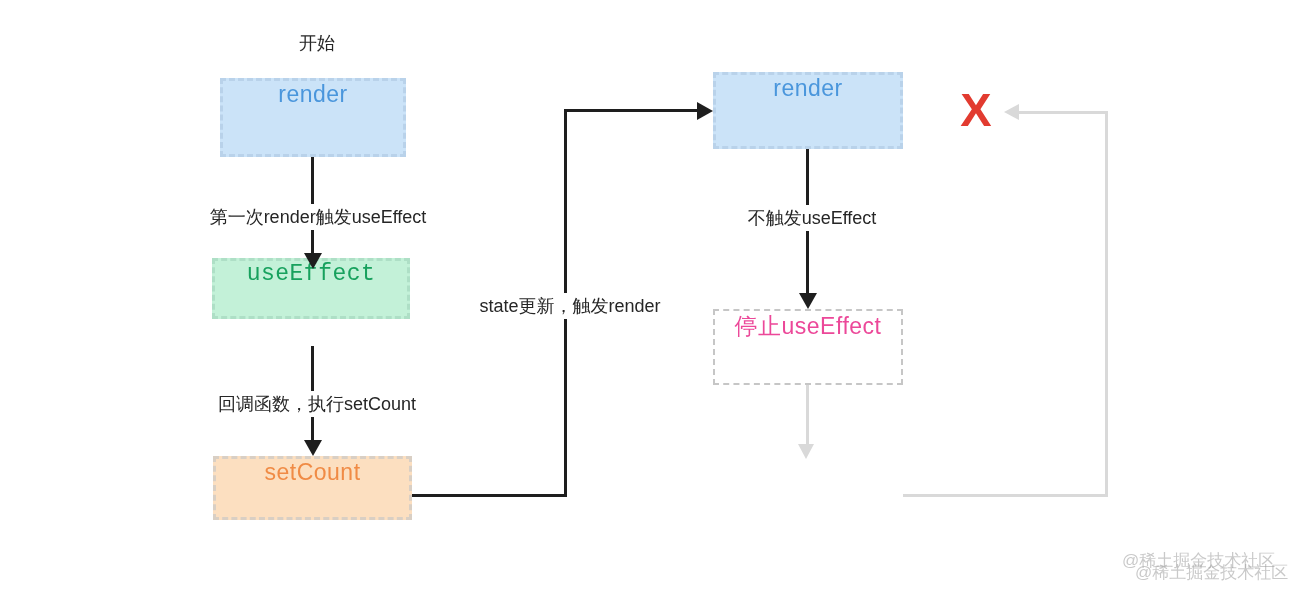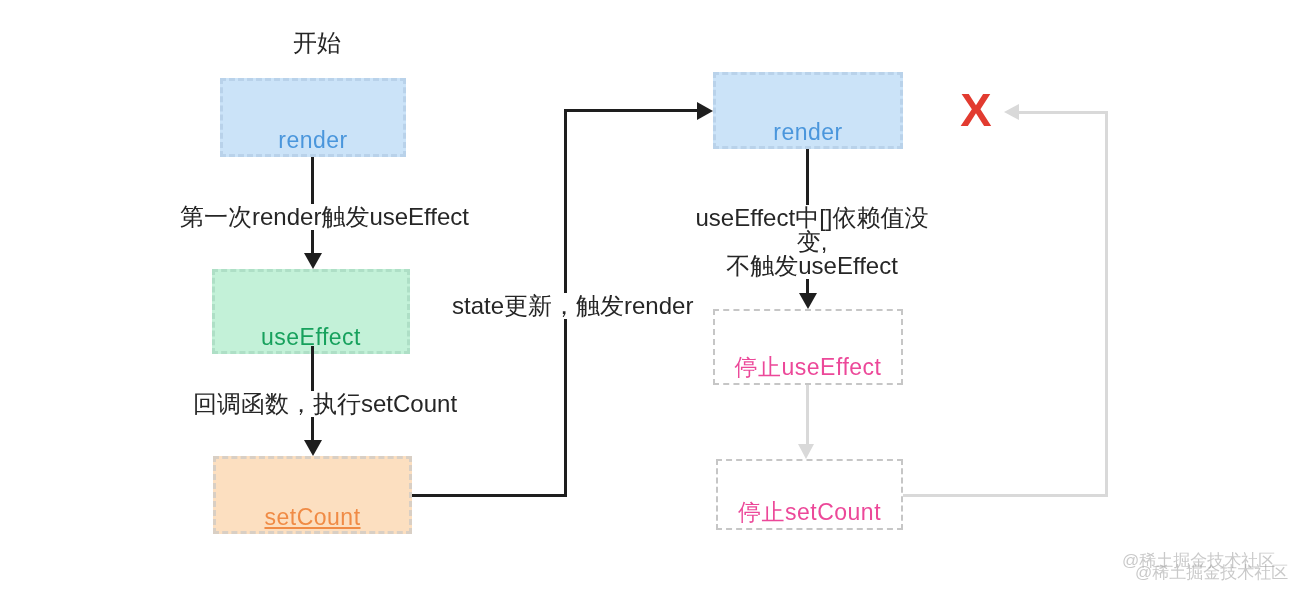--- a/index.html
+++ b/index.html
@@ -1,29 +1,29 @@
 <!DOCTYPE html>
 <html><head>
 <meta charset="utf-8">
 <style>
   html,body{margin:0;padding:0;background:#ffffff;}
   body{font-family:"Liberation Sans","DejaVu Sans",sans-serif;}
   .canvas{position:relative;width:1304px;height:590px;background:#ffffff;overflow:hidden;}
 
   
-  .node{position:absolute;box-sizing:border-box;display:flex;align-items:flex-end;justify-content:center;
+  .node{position:absolute;box-sizing:border-box;display:flex;align-items:flex-start;justify-content:center;
         font-size:23px;letter-spacing:.5px;background-clip:padding-box;}
   .node-blue{background:#cbe3f8;border:3px dashed #b9d2ea;color:#4a96dc;}
   .node-green{background:#c3f1d8;border:3px dashed #aedfc6;color:#17a15d;}
   .node-orange{background:#fcdfc0;border:3px dashed #d9cfc4;color:#f08b45;}
   .node-gray{background:#ffffff;border:2px dashed #c6c6c6;color:#ec4899;}
 
   .box-render1{left:220px;top:78px;width:186px;height:79px;}
-  .box-useeffect{left:212px;top:269px;width:198px;height:85px;}
-  .box-setcount{left:213px;top:456px;width:199px;height:78px;text-decoration:underline;}
+  .box-useeffect{left:212px;top:258px;width:198px;height:61px;font-family:Liberation Mono, monospace;}
+  .box-setcount{left:213px;top:456px;width:199px;height:64px;}
   .box-render2{left:713px;top:72px;width:190px;height:77px;}
   .box-stop-useeffect{left:713px;top:309px;width:190px;height:76px;}
   .box-stop-setcount{left:716px;top:459px;width:187px;height:71px;}
 
   
   .line{position:absolute;background:#1e1e1e;}
   .line-gray{background:#d9d9d9;}
   .l-v1{left:311px;top:157px;width:3px;height:97px;}
   .l-v2{left:311px;top:346px;width:3px;height:95px;}
   .l-h3a{left:412px;top:494px;width:155px;height:3px;}
@@ -42,21 +42,21 @@
   .arrow-down-gray{border-left:8px solid transparent;border-right:8px solid transparent;border-top:15px solid #d9d9d9;}
   .arrow-left-gray{border-top:8px solid transparent;border-bottom:8px solid transparent;border-right:15px solid #d9d9d9;}
   .a1{left:304px;top:253px;}
   .a2{left:304px;top:440px;}
   .a3{left:697px;top:102px;}
   .a4{left:799px;top:293px;}
   .a5{left:798px;top:444px;}
   .a6{left:1004px;top:104px;}
 
   
-  .lbl{position:absolute;font-size:24px;color:#262626;text-align:center;background:#ffffff;
+  .lbl{position:absolute;font-size:18px;color:#262626;text-align:center;background:#ffffff;
        line-height:24px;white-space:nowrap;padding:1px 4px;}
   .lbl-start{left:253px;top:30px;width:120px;background:transparent;}
   .lbl-e1{left:176px;top:204px;width:276px;}
   .lbl-e2{left:189px;top:391px;width:248px;}
   .lbl-e3{left:448px;top:293px;width:236px;text-align:center;}
   .lbl-e4{left:678px;top:205px;width:260px;white-space:normal;}
   .lbl-e5{left:973px;top:293px;width:268px;color:#a9a9a9;}
 
   
   .x-mark{position:absolute;left:950px;top:84px;width:52px;font-size:47px;font-weight:bold;
@@ -80,23 +80,20 @@
   </div>
   <div class="node node-orange box-setcount">
     <span>setCount</span>
   </div>
   <div class="node node-blue box-render2">
     <span>render</span>
   </div>
   <div class="node node-gray box-stop-useeffect">
     <span>停止useEffect</span>
   </div>
-  <div class="node node-gray box-stop-setcount">
-    <span>停止setCount</span>
-  </div>
 
   <div class="line l-v1"></div>
   <div class="arrow arrow-down a1"></div>
 
   <div class="line l-v2"></div>
   <div class="arrow arrow-down a2"></div>
 
   <div class="line l-h3a"></div>
   <div class="line l-v3b"></div>
   <div class="line l-h3c"></div>
@@ -110,21 +107,20 @@
 
   <div class="line line-gray l-h6a"></div>
   <div class="line line-gray l-v6b"></div>
   <div class="line line-gray l-h6c"></div>
   <div class="arrow arrow-left-gray a6"></div>
 
   <div class="lbl lbl-e1">第一次render触发useEffect</div>
   <div class="lbl lbl-e2">回调函数，执行setCount</div>
   <div class="lbl lbl-e3">state更新，触发render</div>
   <div class="lbl lbl-e4">
-    <div>useEffect中[]依赖值没变,</div>
     <div>不触发useEffect</div>
   </div>
 
   <div class="x-mark">X</div>
 
   <div class="watermark wm1">@稀土掘金技术社区</div>
   <div class="watermark wm2">@稀土掘金技术社区</div>
 
 </div>
 

